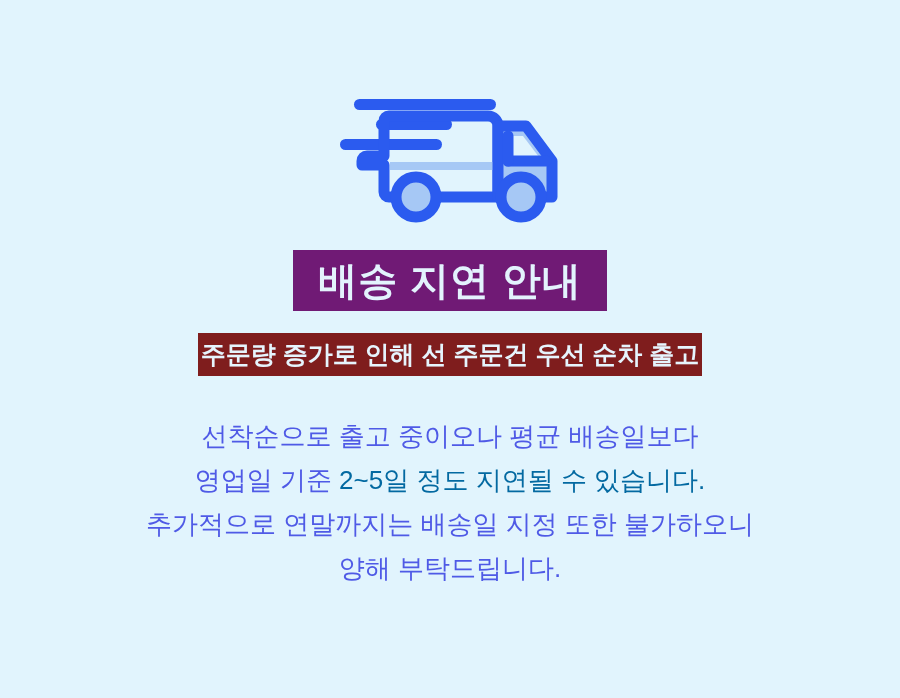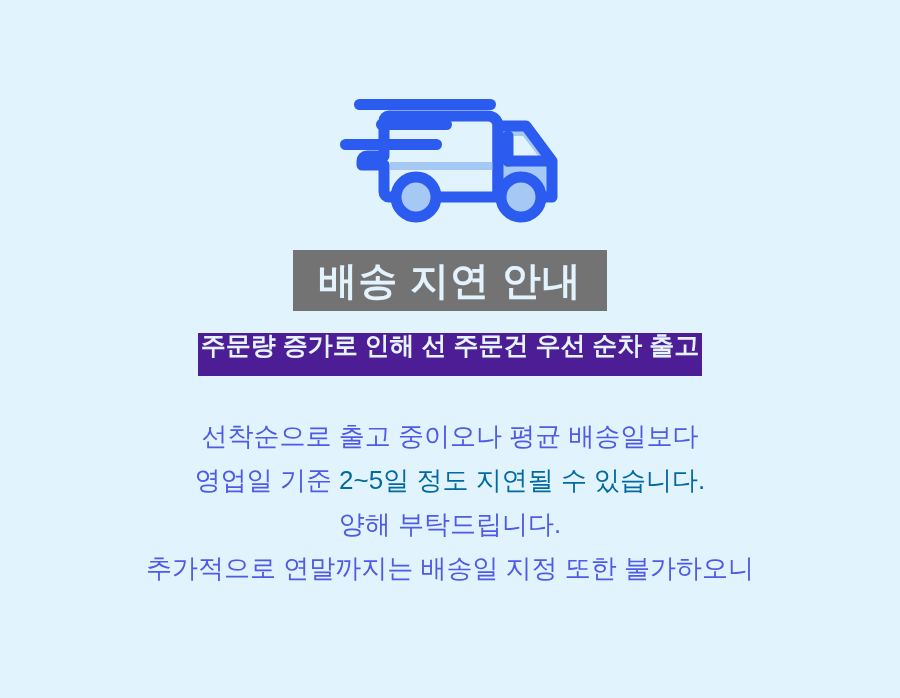--- a/index.html
+++ b/index.html
@@ -33,43 +33,43 @@
     align-items: center;
     justify-content: center;
   }
   .truck-wrap svg { display: block; }
 
   
   .title-banner {
     margin-top: 22px;
     width: 314px;
     height: 61px;
-    background: #737373;
+    background: #701a75;
     display: flex;
     align-items: center;
     justify-content: center;
     box-sizing: border-box;
   }
   .title-banner .title-text {
     color: #e3f3fd;
     font-size: 39px;
     font-weight: bold;
     letter-spacing: 1px;
     line-height: 1;
     white-space: nowrap;
   }
 
   
   .subtitle-banner {
     margin-top: 22px;
     width: 504px;
     height: 43px;
-    background: #4c1d95;
+    background: #7f1d1d;
     display: flex;
-    align-items: flex-start;
+    align-items: center;
     justify-content: center;
     box-sizing: border-box;
   }
   .subtitle-banner .subtitle-text {
     color: #e6f4fd;
     font-size: 25px;
     font-weight: bold;
     line-height: 1;
     white-space: nowrap;
   }
@@ -127,20 +127,20 @@
   </div>
 
   <div class="body-block">
     <div class="body-line">
       <span>선착순으로 출고 중이오나 평균 배송일보다</span>
     </div>
     <div class="body-line">
       <span>영업일 기준 </span><span class="em">2~5일 정도 지연될 수 있습니다.</span>
     </div>
     <div class="body-line">
-      <span>양해 부탁드립니다.</span>
+      <span>추가적으로 연말까지는 배송일 지정 또한 불가하오니</span>
     </div>
     <div class="body-line">
-      <span>추가적으로 연말까지는 배송일 지정 또한 불가하오니</span>
+      <span>양해 부탁드립니다.</span>
     </div>
   </div>
 
 </div>
 
 </body></html>

